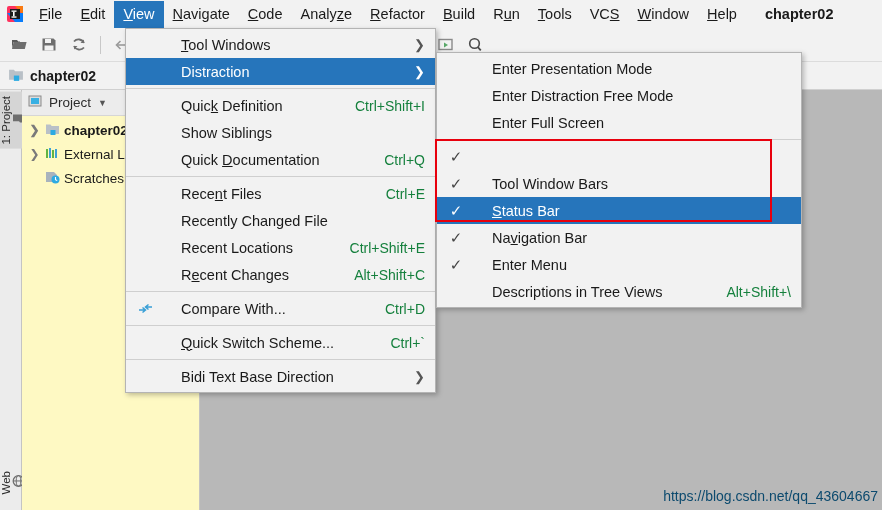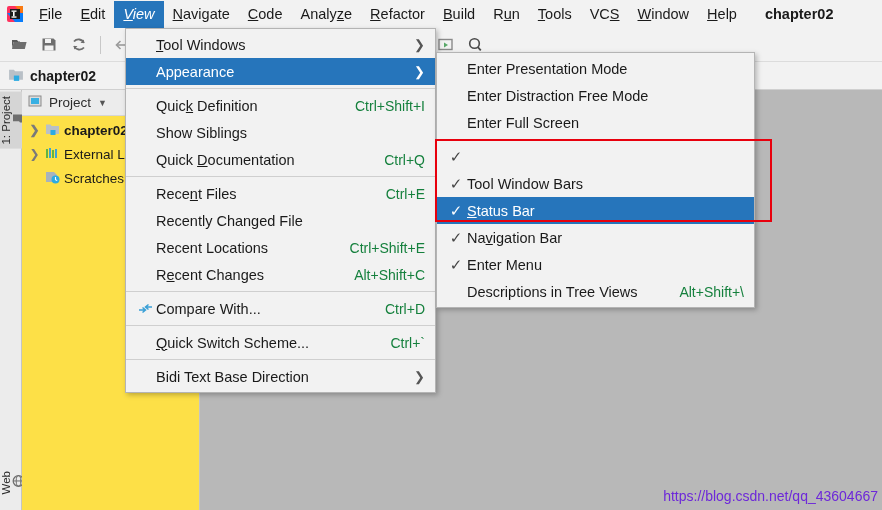--- a/index.html
+++ b/index.html
@@ -20,21 +20,21 @@
   .hint-line {
     position: absolute;
     white-space: nowrap;
     font-size: 19px;
     color: #3c3f41;
     letter-spacing: .1px;
   }
   .hint-line .key { color: #4a63a8; }
   .watermark {
     position: absolute; right: 4px; bottom: 6px;
-    font-size: 14px; color: #6d28d9;
+    font-size: 14px; color: #0c4a6e;
     white-space: nowrap;
   }
 
   
   .twbar-left {
     position: absolute; left: 0; top: 90px;
     width: 22px; height: 420px;
     background: #ececec;
     border-right: 1px solid #c4c4c4;
   }
@@ -47,21 +47,21 @@
     padding: 4px 0;
     white-space: nowrap;
   }
   .vtab.active { background: #d5d5d5; }
   .vtab .vicon { display: block; margin: 3px auto 0; }
 
   
   .project-panel {
     position: absolute; left: 22px; top: 90px;
     width: 178px; height: 420px;
-    background: #fde047;
+    background: #fef9c3;
     border-right: 1px solid #c4c4c4;
   }
   .panel-head {
     height: 26px; background: #ececec;
     border-bottom: 1px solid #d6d6d6;
     display: flex; align-items: center; gap: 7px;
     padding: 0 6px;
     font-size: 13.5px; color: #2b2b2b;
   }
   .tree { padding-top: 2px; font-size: 13.5px; color: #1a1a1a; }
@@ -94,21 +94,21 @@
     width: 882px; height: 28px;
     background: #f2f2f2;
     display: flex; align-items: center;
   }
   .logo { width: 30px; display: flex; justify-content: center; }
   .menu-item {
     padding: 4px 9px;
     font-size: 14.5px; color: #1a1a1a;
     line-height: 19px; white-space: nowrap;
   }
-  .menu-item.active { background: #2675bb; color: #fff; font-style: italic; }
+  .menu-item.active { background: #2675bb; color: #fff; }
   .menu-item .mn { text-decoration: underline; }
   .menu-item.project-name { font-weight: bold; margin-left: 10px; }
 
   
   .toolbar {
     position: absolute; left: 0; top: 28px;
     width: 882px; height: 34px;
     background: #f2f2f2;
     border-bottom: 1px solid #dcdcdc;
     display: flex; align-items: center;
@@ -125,36 +125,36 @@
   
   .menu-popup {
     position: absolute;
     background: #f2f2f2;
     border: 1px solid #b4b4b4;
     box-shadow: 2px 2px 5px rgba(0,0,0,.25);
     padding: 2px 0;
     z-index: 30;
   }
   #view-menu { left: 125px; top: 28px; width: 311px; }
-  #appearance-menu { left: 436px; top: 52px; width: 319px; }
+  #appearance-menu { left: 436px; top: 52px; width: 366px; }
 
   .mrow {
     position: relative;
     height: 27px;
     display: flex; align-items: center;
     font-size: 14.5px; color: #1a1a1a;
     padding-left: 8px; padding-right: 10px;
     white-space: nowrap;
   }
   .mrow.sel { background: #2675bb; color: #ffffff; }
   .mrow .mi-icon {
     width: 22px; flex: none;
     display: flex; align-items: center; justify-content: center;
   }
-  .mrow .mi-label { flex: 1; }
+  .mrow .mi-label { flex: 1; margin-left: 25px; }
   .mrow .mi-label .mn { text-decoration: underline; }
   .mrow .mi-accel {
     color: #15803d; font-size: 14px; padding-left: 22px;
   }
   .mrow .mi-arrow {
     color: #555; font-size: 13px; padding-left: 14px;
   }
   .mrow.sel .mi-arrow { color: #ffffff; }
   .msep { height: 1px; background: #cfcfcf; margin: 3px 0; }
   .check { font-size: 15px; color: #444; line-height: 1; }
@@ -403,21 +403,21 @@
   <div class="menu-popup" id="view-menu">
 
     <div class="mrow">
       <span class="mi-icon"></span>
       <span class="mi-label"><span class="mn">T</span>ool Windows</span>
       <span class="mi-arrow">❯</span>
     </div>
 
     <div class="mrow sel">
       <span class="mi-icon"></span>
-      <span class="mi-label">Appearance</span>
+      <span class="mi-label">Distraction</span>
       <span class="mi-arrow">❯</span>
     </div>
 
     <div class="msep"></div>
 
     <div class="mrow">
       <span class="mi-icon"></span>
       <span class="mi-label">Quic<span class="mn">k</span> Definition</span>
       <span class="mi-accel">Ctrl+Shift+I</span>
     </div>

